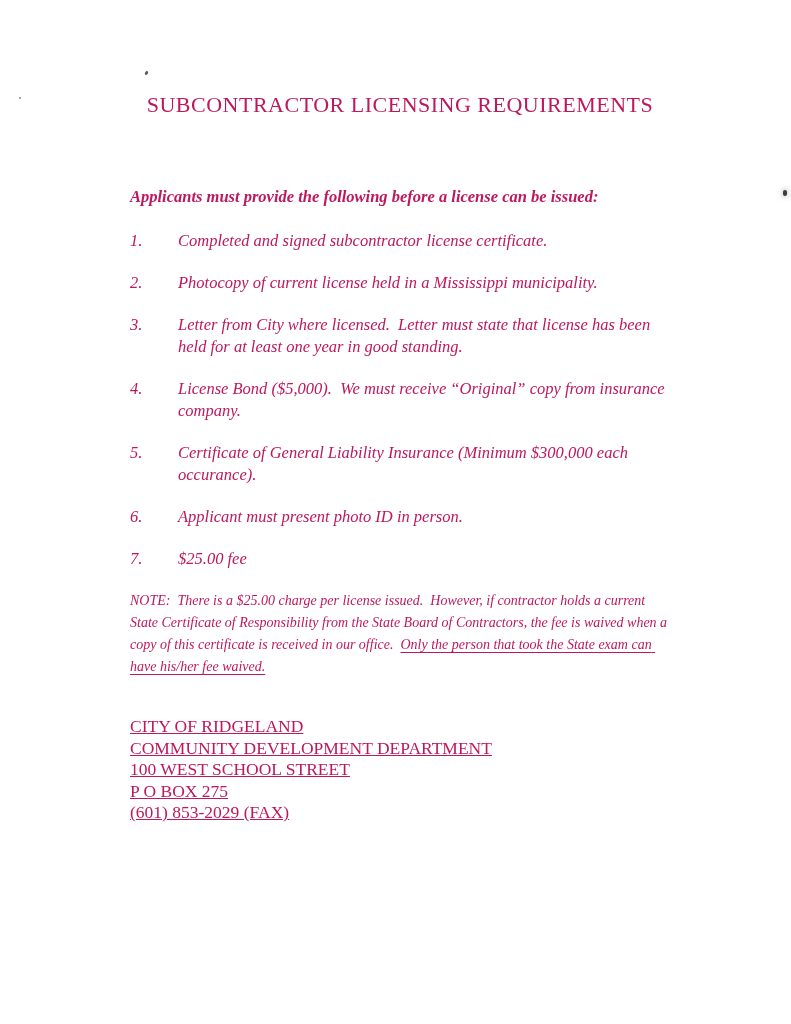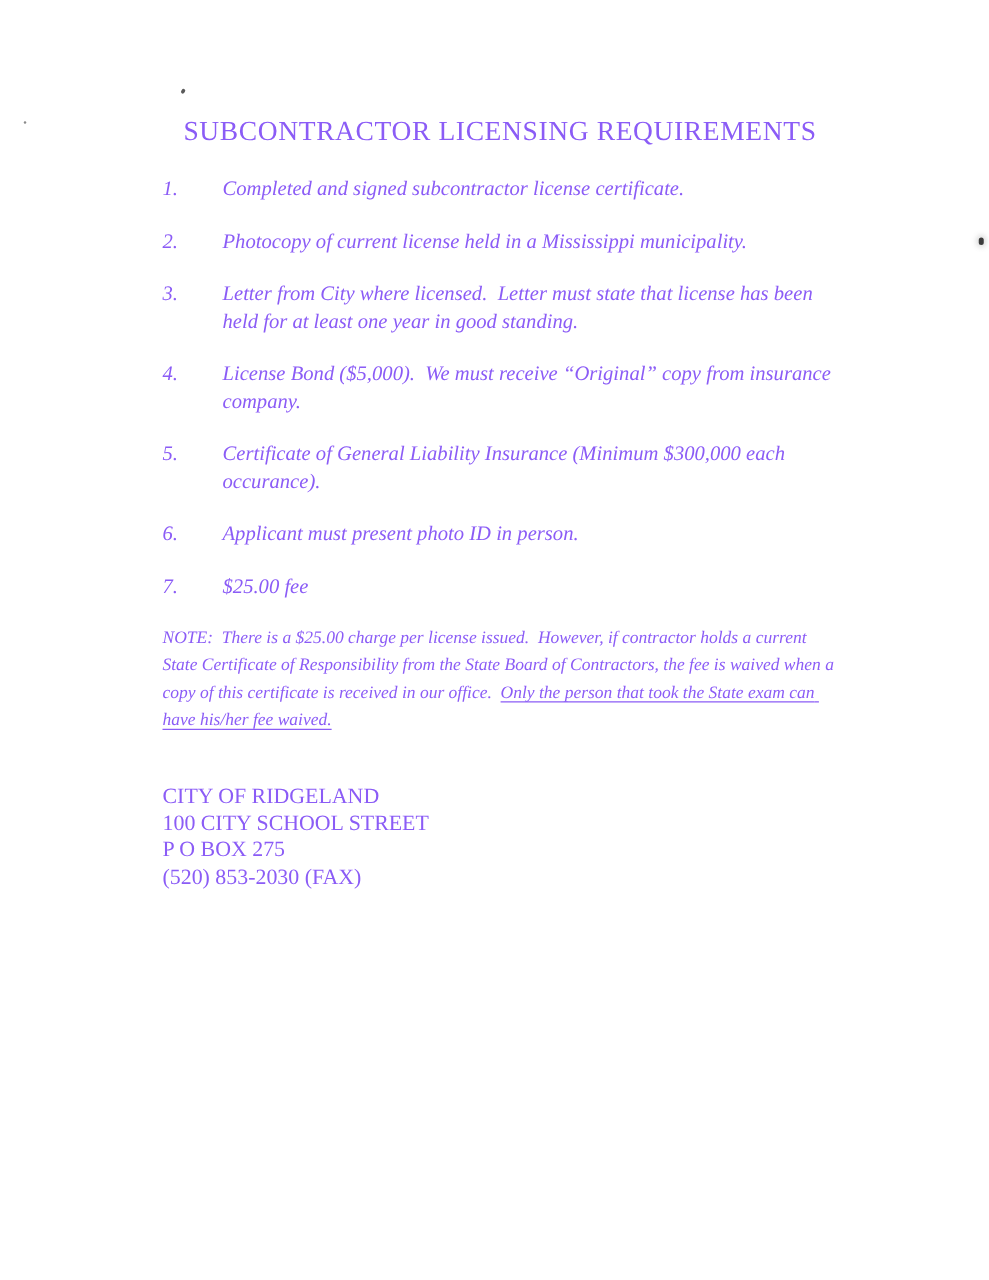--- a/index.html
+++ b/index.html
@@ -7,21 +7,21 @@
     padding: 0;
     background: #ffffff;
   }
   .page {
     position: relative;
     width: 791px;
     height: 1024px;
     background: #ffffff;
     overflow: hidden;
     font-family: "Liberation Serif", "DejaVu Serif", serif;
-    color: #8b5cf6;
+    color: #be185d;
   }
   .content {
     position: absolute;
     left: 130px;
     top: 0;
     width: 540px;
   }
   .doc-title {
     margin: 92px 0 0 0;
     font-size: 22px;
@@ -67,20 +67,21 @@
   }
   .note .underlined {
     text-decoration: underline;
     text-underline-offset: 3px;
   }
   .address {
     margin: 38px 0 0 0;
     font-size: 17.5px;
     line-height: 21.5px;
     font-style: normal;
+    text-decoration: underline;
   }
   
   .speck {
     position: absolute;
     background: #4a4a4a;
     border-radius: 50%;
   }
   .speck-1 { left: 145px; top: 71px; width: 3px; height: 4px; transform: rotate(35deg); background:#5a5a5a; }
   .speck-2 { left: 19px;  top: 97px; width: 2px; height: 2px; background:#8a8a8a; }
   .speck-3 { left: 783px; top: 190px; width: 4px; height: 6px; background:#3c3c3c; border-radius: 2px; box-shadow: 0 0 4px 2px rgba(120,120,120,0.25); }
@@ -91,20 +92,21 @@
 <div class="page">
 
   <span class="speck speck-1"></span>
   <span class="speck speck-2"></span>
   <span class="speck speck-3"></span>
 
   <div class="content">
 
     <h1 class="doc-title">SUBCONTRACTOR LICENSING REQUIREMENTS</h1>
 
+    <p class="intro">Applicants must provide the following before a license can be issued:</p>
 
     <ol class="req-list">
       <li class="req-item">
         <span class="num">1.</span>
         <span class="txt">Completed and signed subcontractor license certificate.</span>
       </li>
       <li class="req-item">
         <span class="num">2.</span>
         <span class="txt">Photocopy of current license held in a Mississippi municipality.</span>
       </li>
@@ -127,19 +129,20 @@
       <li class="req-item">
         <span class="num">7.</span>
         <span class="txt">$25.00 fee</span>
       </li>
     </ol>
 
     <p class="note"><span>NOTE:  There is a $25.00 charge per license issued.  However, if contractor holds a current State Certificate of Responsibility from the State Board of Contractors, the fee is waived when a copy of this certificate is received in our office.  </span><span class="underlined">Only the person that took the State exam can have his/her fee waived.</span></p>
 
     <div class="address">
       <div>CITY OF RIDGELAND</div>
-      <div>100 CITY SCHOOL STREET</div>
+      <div>COMMUNITY DEVELOPMENT DEPARTMENT</div>
+      <div>100 WEST SCHOOL STREET</div>
       <div>P O BOX 275</div>
-      <div>(520) 853-2030 (FAX)</div>
+      <div>(601) 853-2029 (FAX)</div>
     </div>
 
   </div>
 </div>
 
 </body></html>

